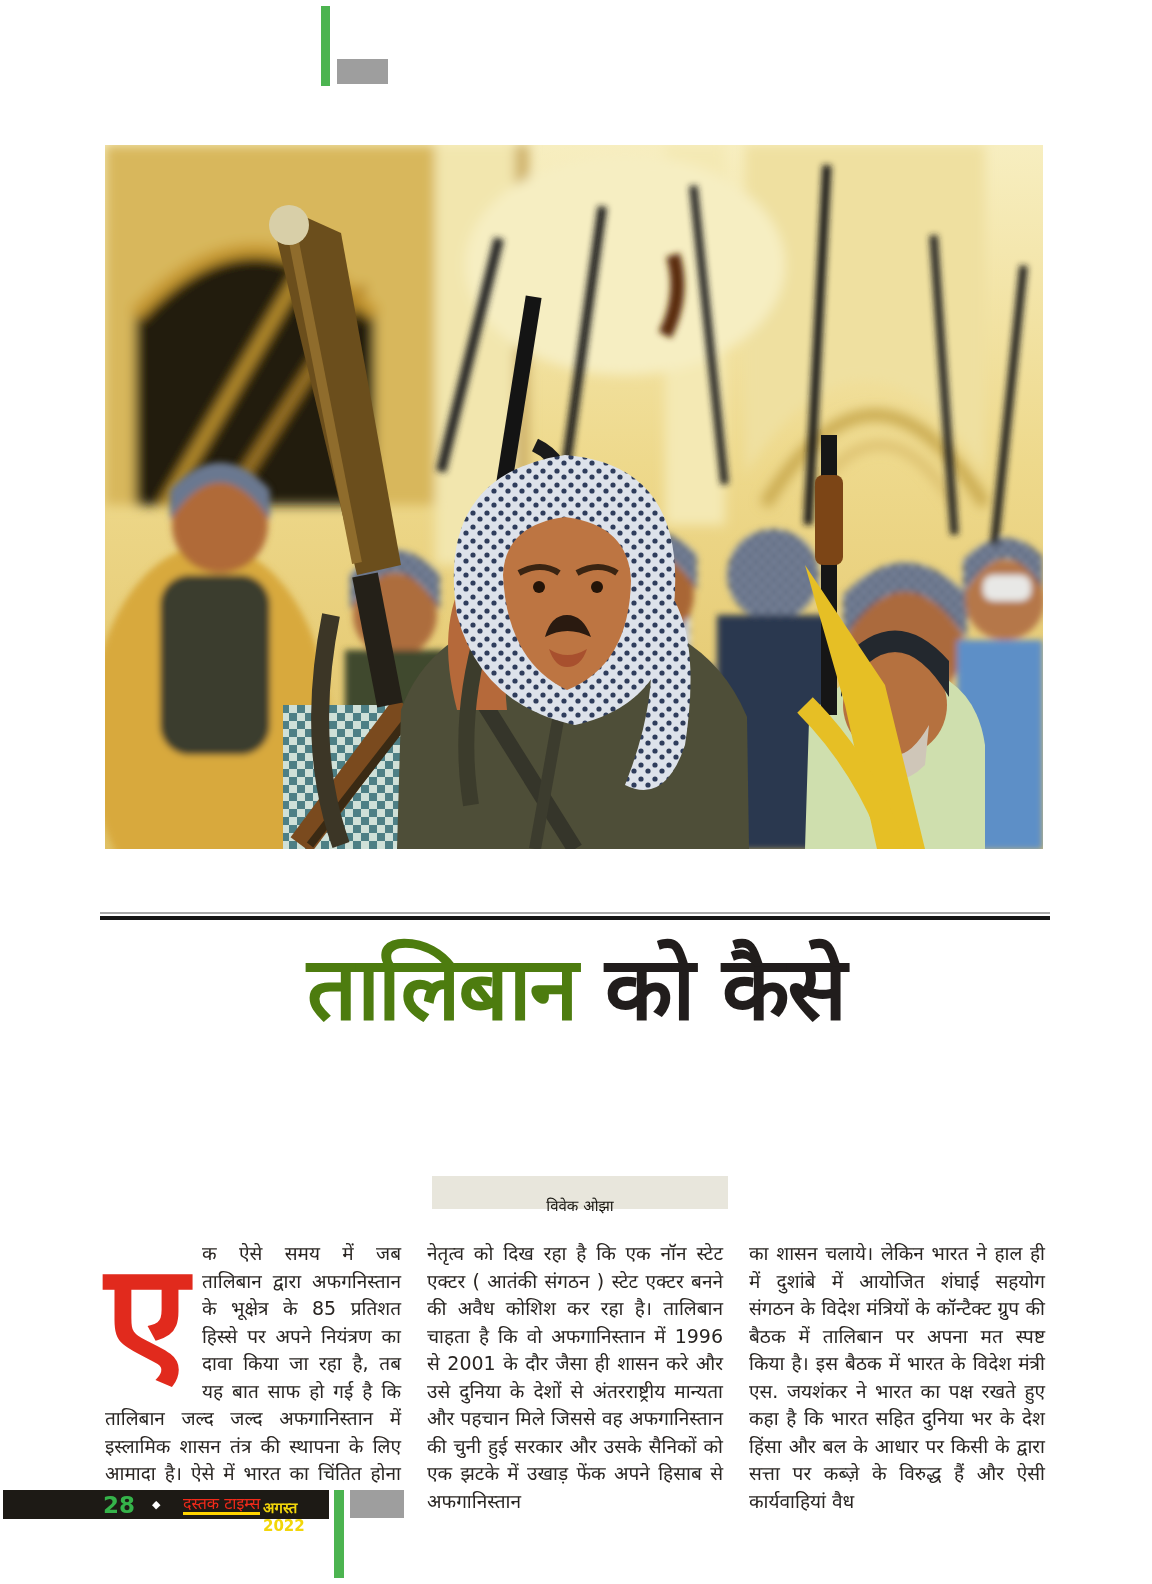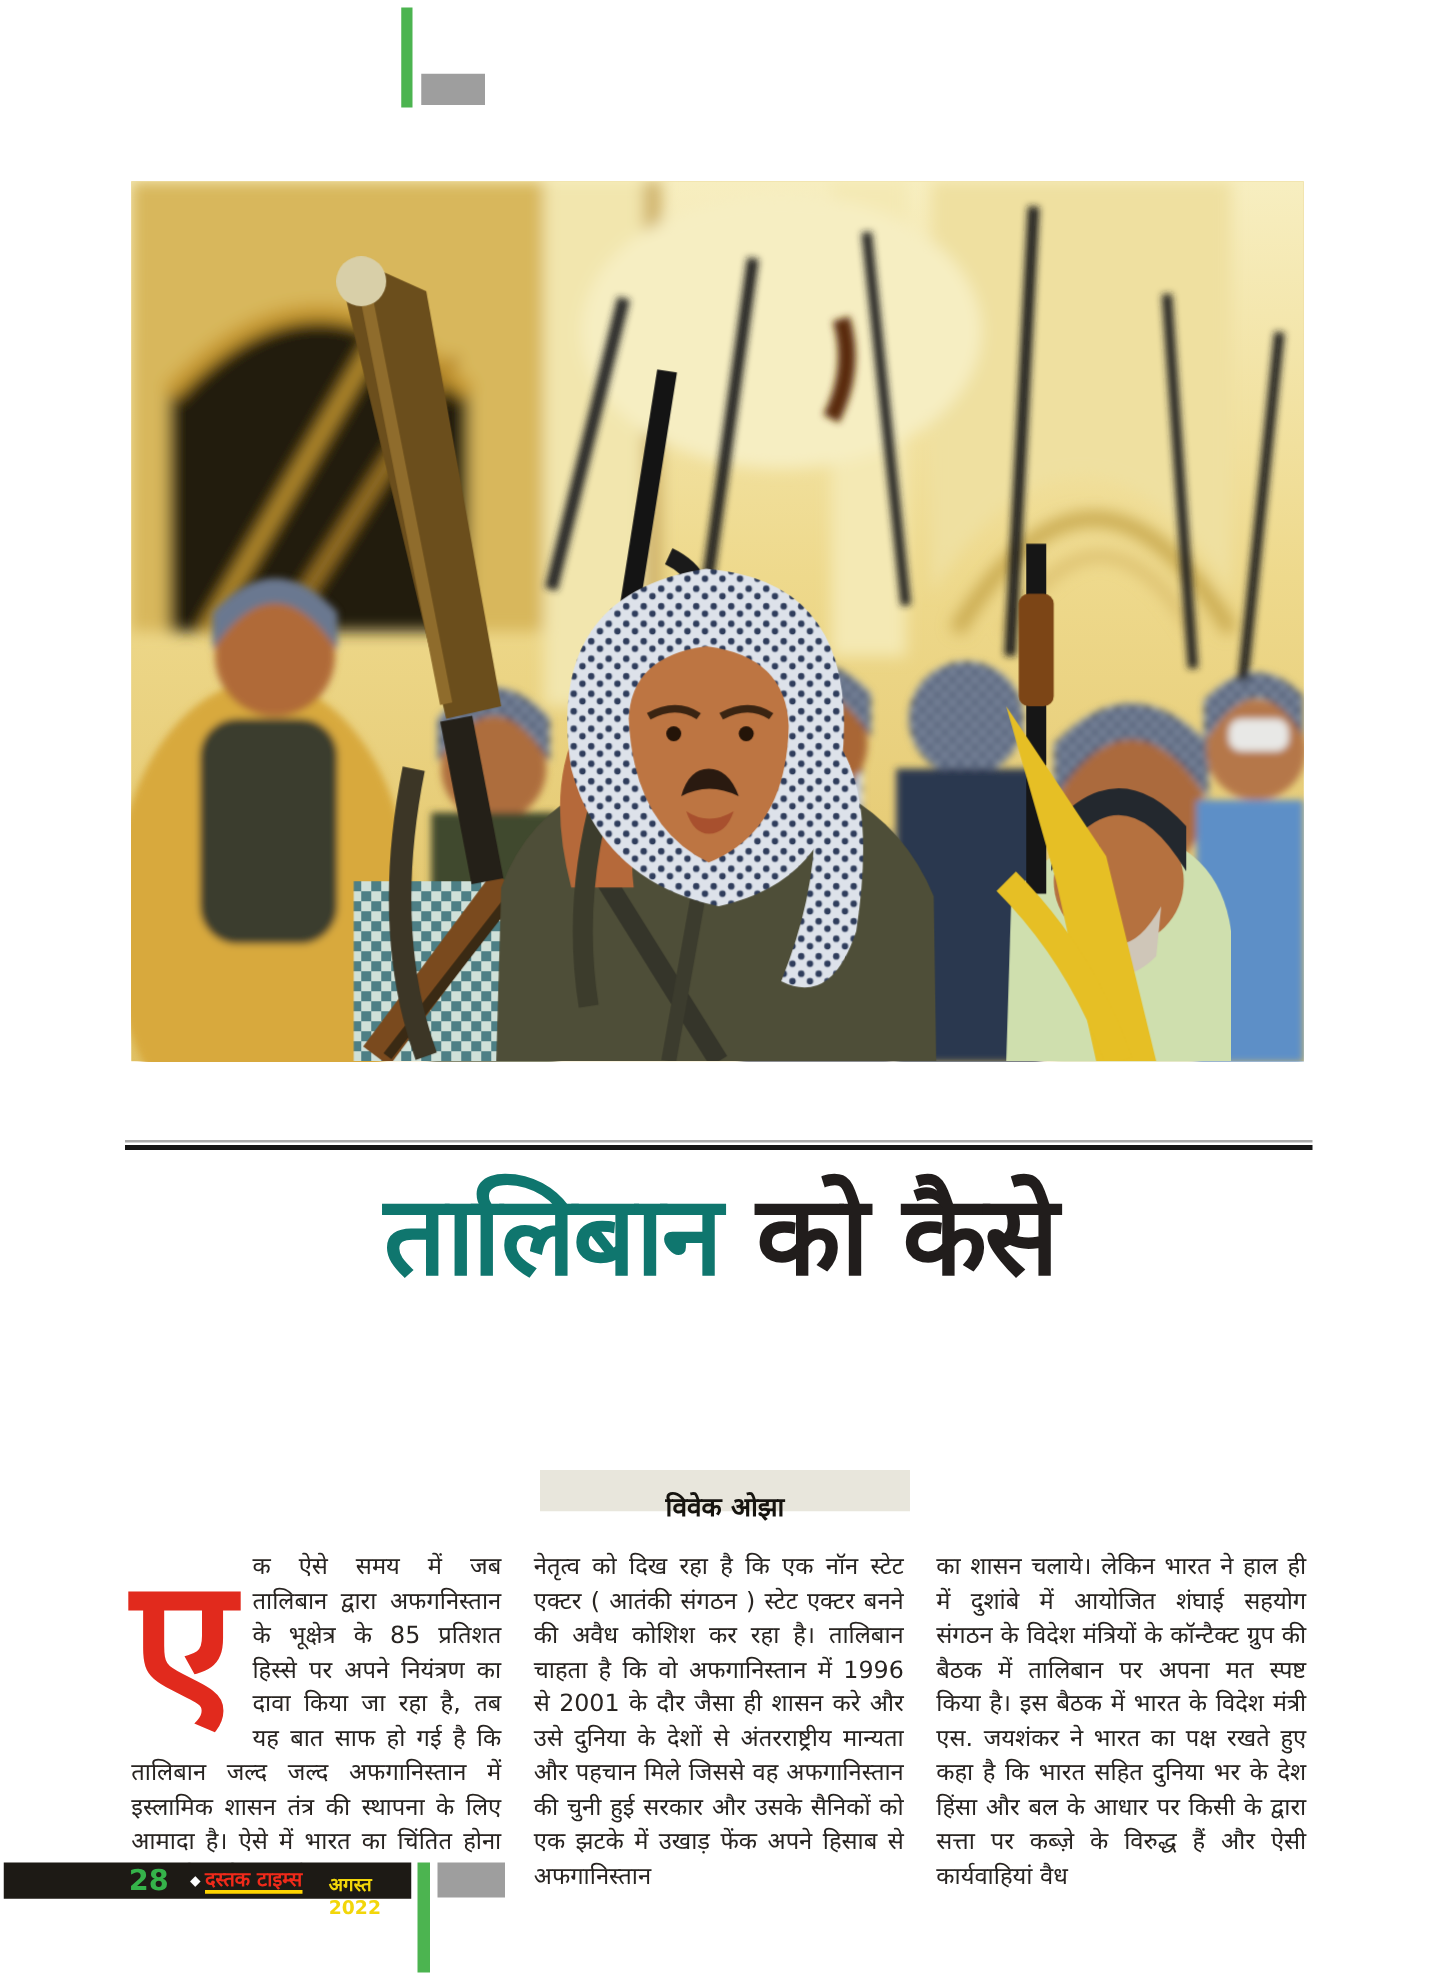--- a/index.html
+++ b/index.html
@@ -18,37 +18,37 @@
   .photo{position:absolute; left:105px; top:145px; width:938px; height:704px; overflow:hidden; background:#e9d486;}
   .photo svg{display:block;}
   
   .kicker{position:absolute; left:0; top:862px; width:1152px; text-align:center;
     color:#4a2b12; font-size:40px; font-weight:bold; letter-spacing:0px;}
   .rule{position:absolute; left:100px; width:950px;}
   .rule-light{top:912px; height:2px; background:#a9a9a9;}
   .rule-dark{top:916px; height:4px; background:#141414;}
   .title{position:absolute; left:0; top:930px; width:1152px; text-align:center;
     font-weight:bold; font-size:88px; line-height:118px; letter-spacing:-2px;}
-  .t-red{color:#0f766e;}
+  .t-red{color:#4d7c0f;}
   .t-black{color:#211d1c;}
   
   .byline{position:absolute; left:432px; top:1176px; width:296px; height:33px;
     background:#e8e6dc; display:flex; align-items:center; justify-content:center;}
-  .byline span{font-size:21px; color:#16140f; font-weight:bold;margin-top:24px;}
+  .byline span{font-size:15px; color:#16140f; font-weight:normal;margin-top:24px;}
   
   .cols{position:absolute; left:105px; top:1240px; width:940px; display:flex; gap:26px;}
   .col{width:296px; font-size:19px; line-height:27.5px; color:#282421; text-align:justify;}
   .col p{margin:0;}
   .dropcap{float:left; color:#e12a1d; font-size:150px; line-height:120px;
     padding:18px 14px 0 0; font-weight:bold;}
   
   .ftr-bar{position:absolute; left:3px; top:1490px; width:326px; height:29px; background:#1d1a15;}
   .ftr-num{position:absolute; left:100px; top:2px; color:#35b34a; font-size:23px; font-weight:bold;}
   .ftr-diamond{position:absolute; left:149px; top:8px; color:#ffffff; font-size:11px;}
-  .ftr-logo{position:absolute; left:161px; top:5px; color:#f02a1a; font-size:16px; font-weight:bold;
+  .ftr-logo{position:absolute; left:180px; top:5px; color:#f02a1a; font-size:16px; font-weight:normal;
     border-bottom:3px solid #ffd400; line-height:17px; letter-spacing:0px;}
   .ftr-issue{position:absolute; left:260px; top:7px; color:#f2d60a; font-size:15px; font-weight:bold;}
   .ftr-green{position:absolute; left:334px; top:1490px; width:10px; height:88px; background:#4cb450;}
   .ftr-gray{position:absolute; left:350px; top:1490px; width:54px; height:28px; background:#9e9e9e;}
 </style>
 </head>
 <body>
 
 <div class="page">
 

